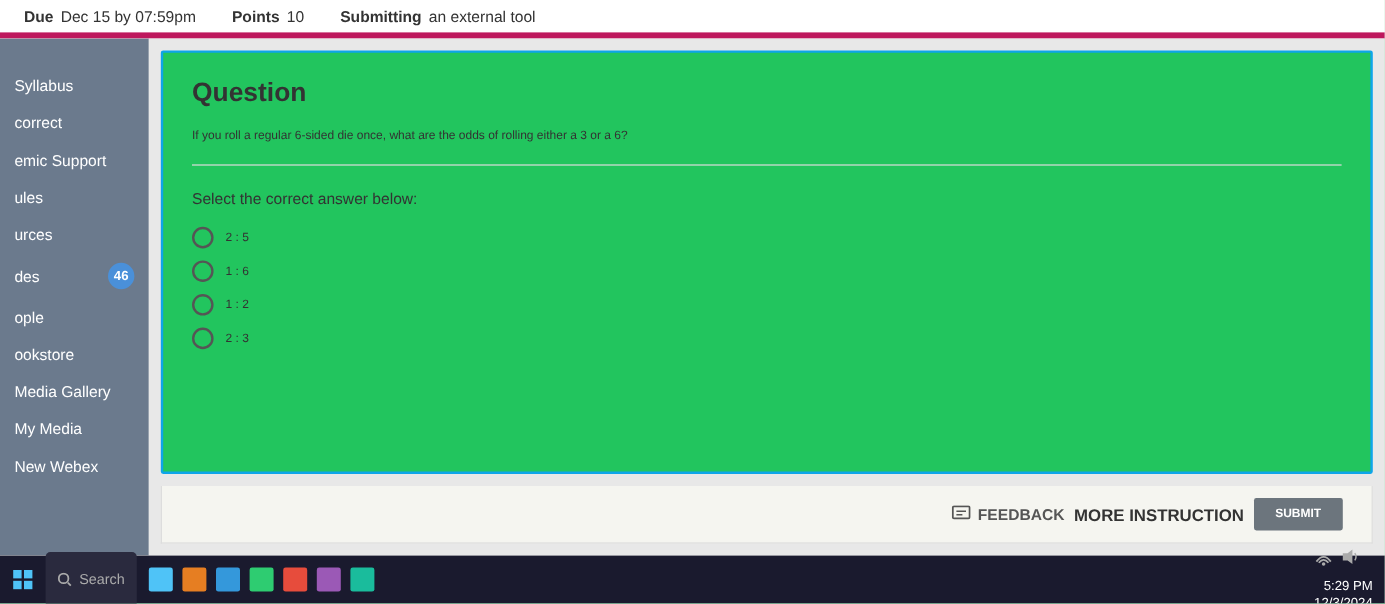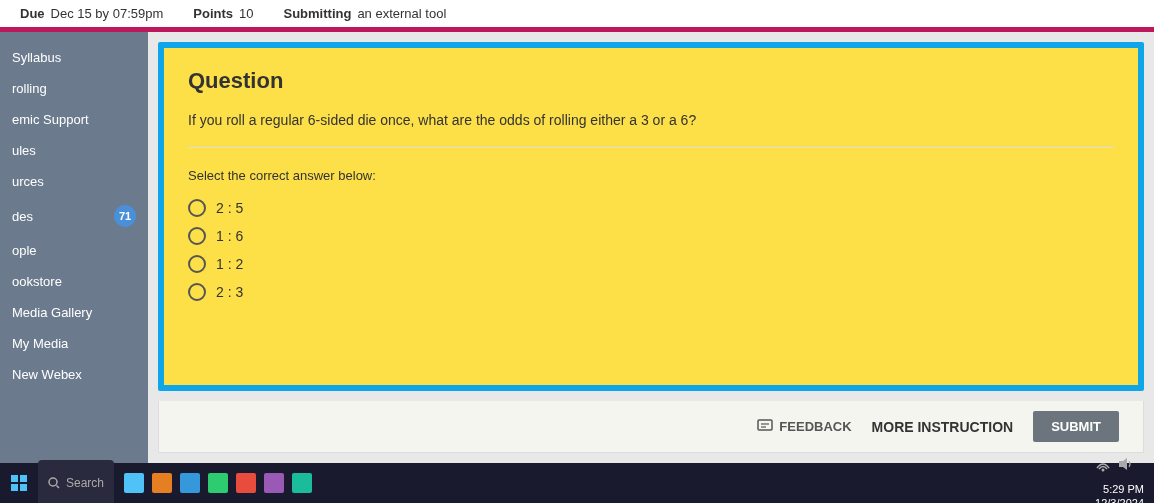--- a/index.html
+++ b/index.html
@@ -30,27 +30,27 @@
 
     
     .main-area {
       display: flex;
       flex: 1;
       overflow: hidden;
     }
 
     
     .sidebar {
-      width: 148px;
+      width: 124px;
       background: #6b7a8d;
       color: #fff;
       font-size: 13px;
       display: flex;
       flex-direction: column;
-      padding-top: 10px;
+      padding-top: 24px;
       flex-shrink: 0;
     }
     .sidebar-item {
       padding: 8px 12px;
       cursor: pointer;
       position: relative;
       display: flex;
       align-items: center;
       justify-content: space-between;
     }
@@ -73,38 +73,38 @@
       flex: 1;
       background: #e8e8e8;
       padding: 0;
       overflow: hidden;
       display: flex;
       flex-direction: column;
     }
 
     
     .question-card {
-      background: #fde047;
+      background: #22c55e;
       margin: 10px;
-      border: 6px solid #0ea5e9;
+      border: 2px solid #0ea5e9;
       border-radius: 2px;
       padding: 20px 24px;
       flex: 1;
       position: relative;
     }
 
     .question-title {
       font-size: 22px;
       font-weight: bold;
       color: #333;
       margin-bottom: 16px;
     }
 
     .question-text {
-      font-size: 14px;
+      font-size: 10px;
       color: #333;
       margin-bottom: 20px;
       line-height: 1.5;
       border-bottom: 1px solid #ddd;
       padding-bottom: 16px;
     }
 
     .select-label {
       font-size: 13px;
       color: #333;
@@ -114,40 +114,40 @@
     .answer-options {
       display: flex;
       flex-direction: column;
       gap: 10px;
     }
 
     .answer-option {
       display: flex;
       align-items: center;
       gap: 10px;
-      font-size: 14px;
+      font-size: 10px;
       color: #333;
       cursor: pointer;
     }
 
     .radio-circle {
       width: 18px;
       height: 18px;
       border-radius: 50%;
       border: 2px solid #555;
       flex-shrink: 0;
       display: inline-block;
     }
 
     
     .action-bar {
       display: flex;
       align-items: center;
       justify-content: flex-end;
-      gap: 20px;
+      gap: 8px;
       padding: 10px 24px;
       background: #f5f5f0;
       margin: 0 10px 10px 10px;
       border: 1px solid #ddd;
       border-top: 0;
     }
 
     .feedback-btn {
       display: flex;
       align-items: center;
@@ -167,21 +167,21 @@
       border: none;
       cursor: pointer;
       font-weight: bold;
     }
 
     .submit-btn {
       background: #6c757d;
       color: #fff;
       border: none;
       padding: 8px 18px;
-      font-size: 13px;
+      font-size: 10px;
       font-weight: bold;
       cursor: pointer;
       border-radius: 2px;
     }
 
     
     .taskbar {
       height: 40px;
       background: #1a1a2e;
       display: flex;
@@ -246,34 +246,34 @@
   </div>
 </div>
 
 <div class="main-area">
 
   <div class="sidebar">
     <div class="sidebar-item">
       <span>Syllabus</span>
     </div>
     <div class="sidebar-item">
-      <span>rolling</span>
+      <span>correct</span>
     </div>
     <div class="sidebar-item">
       <span>emic Support</span>
     </div>
     <div class="sidebar-item">
       <span>ules</span>
     </div>
     <div class="sidebar-item">
       <span>urces</span>
     </div>
     <div class="sidebar-item">
       <span>des</span>
-      <span class="badge">71</span>
+      <span class="badge">46</span>
     </div>
     <div class="sidebar-item">
       <span>ople</span>
     </div>
     <div class="sidebar-item">
       <span>ookstore</span>
     </div>
     <div class="sidebar-item">
       <span>Media Gallery</span>
     </div>

